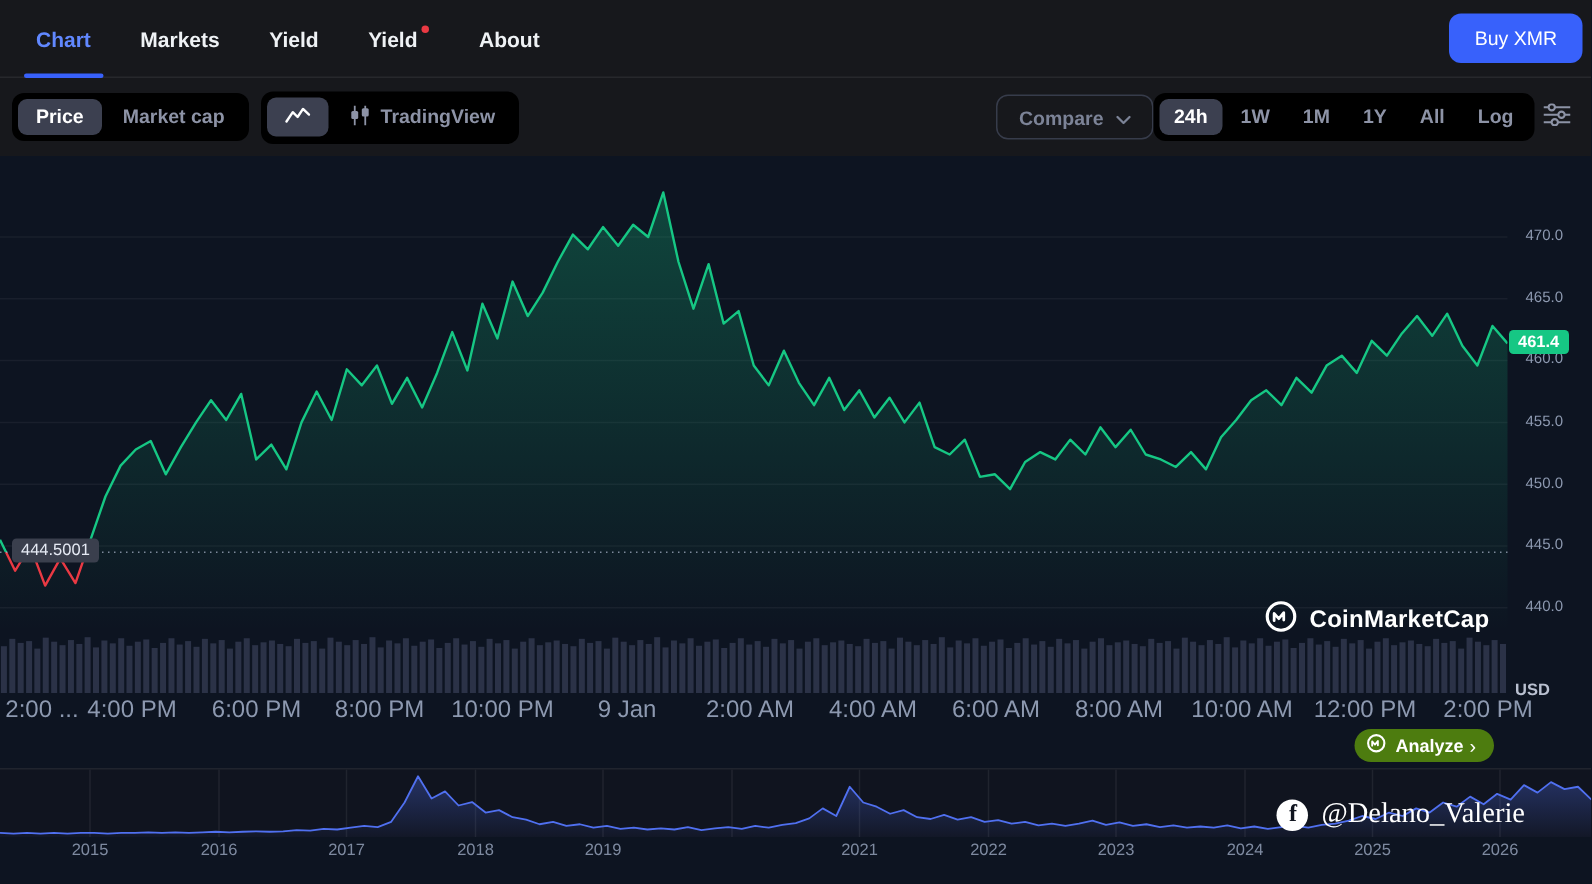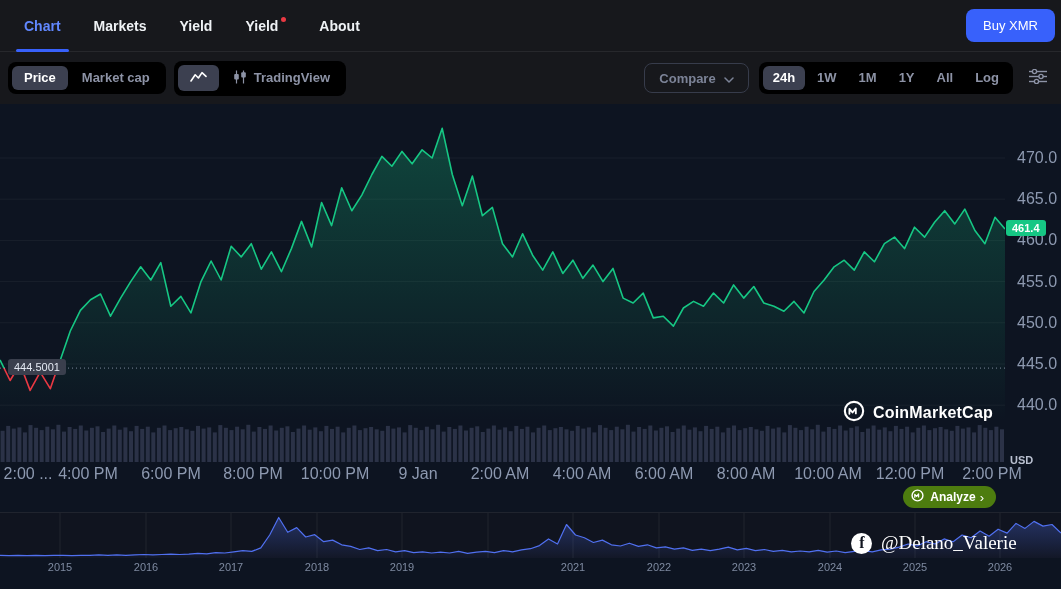--- a/index.html
+++ b/index.html
@@ -23,31 +23,31 @@
            font-family:"Liberation Sans",sans-serif}
 
   
   .toolbar{position:absolute;top:52px;left:0;right:0;height:52px;background:#17181c;
            display:flex;align-items:center;padding:0 8px;gap:8px}
   .seg-group{display:flex;background:#000000;border-radius:8px;padding:4px;align-items:center;gap:2px}
   .seg{border:none;background:transparent;color:#8d93a6;font-size:13px;font-weight:600;
        padding:5px 12px;border-radius:6px;cursor:pointer;display:flex;align-items:center;gap:7px;
        font-family:"Liberation Sans",sans-serif;line-height:14px}
   .seg.active{background:#3c4050;color:#fff;font-weight:700}
-  .toolbar-right{margin-left:auto;display:flex;align-items:center;gap:10px}
+  .toolbar-right{margin-left:auto;display:flex;align-items:center;}
   .compare{background:transparent;border:1px solid #373c4b;color:#7c8397;font-size:13px;
            font-weight:600;border-radius:8px;height:30px;padding:0 14px;display:flex;
            align-items:center;gap:8px;cursor:pointer;font-family:"Liberation Sans",sans-serif}
   .ranges .seg{padding:5px 10px;font-weight:700;font-size:13px}
   .settings-btn{background:transparent;border:none;cursor:pointer;padding:4px 6px;display:flex;align-items:center}
 
   
   .chart-area{position:absolute;top:110px;left:0;width:1061px;height:352px}
   #price-svg{position:absolute;left:0;top:0;display:block}
-  .ytick{position:absolute;left:1017px;font-size:16px;color:#8d99b0;line-height:14px}
+  .ytick{position:absolute;left:1017px;font-size:10px;color:#8d99b0;line-height:14px}
   .badge-open{position:absolute;left:8px;background:#3a3f4d;color:#e4e9f3;font-size:11px;
               font-weight:400;padding:2px 6px;border-radius:3px;z-index:3}
   .badge-cur{position:absolute;left:1006px;background:#16c784;color:#fff;font-weight:700;
              font-size:11px;padding:2px 6px;border-radius:3px;z-index:3}
   .usd-label{position:absolute;left:1010px;top:344px;font-size:11px;font-weight:700;color:#b9c0d0}
   .cmc-watermark{position:absolute;left:843px;top:290px;display:flex;align-items:center;gap:8px;
                  color:#fff;font-weight:700;font-size:16px;letter-spacing:.2px}
 
   #x-axis{position:absolute;top:465px;left:0;width:1061px;height:16px}
   .xtick{position:absolute;transform:translateX(-50%);font-size:16px;color:#8d99b0;white-space:nowrap}

